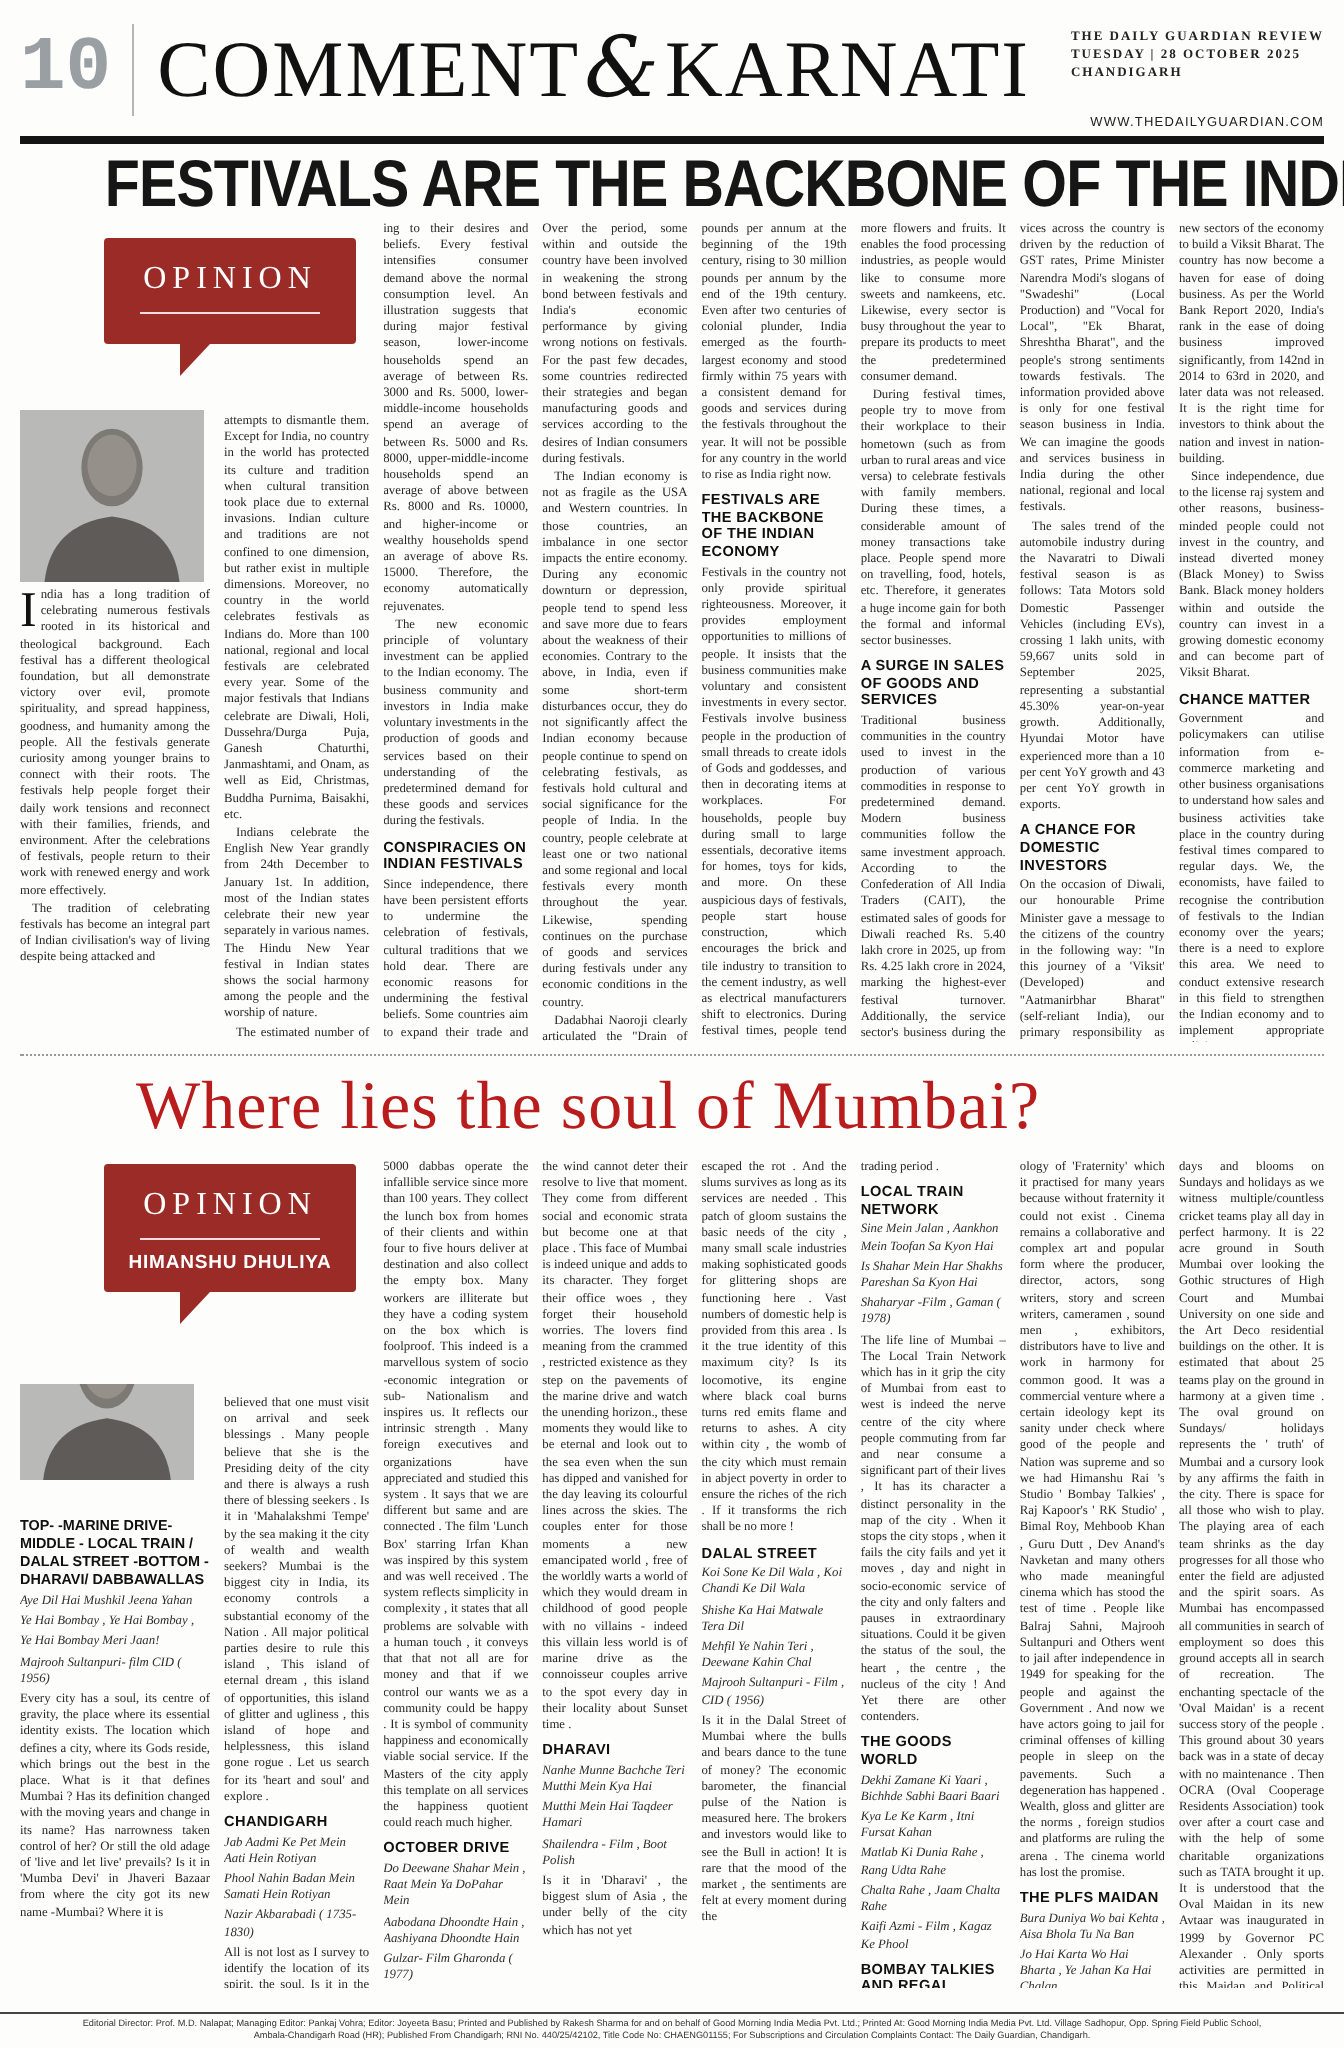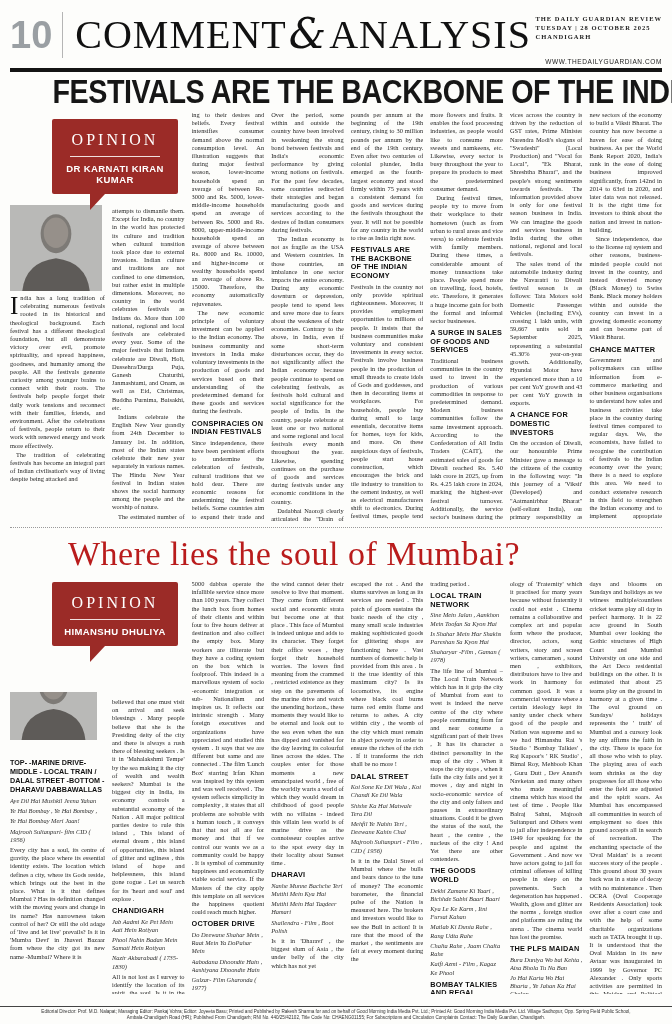--- a/index.html
+++ b/index.html
@@ -2,21 +2,21 @@
 <html style="--accent: #9b2b27;"><head>
 <meta charset="utf-8">
 <style>
   :root{ --accent:#9b2b27; }
   *{margin:0;padding:0;box-sizing:border-box;}
   html,body{background:#e9e9e6;}
   .page{width:672px;height:1024px;background:#fdfdfb;margin:0 auto;position:relative;
         font-family:"Liberation Serif",serif;color:#1c1c1c;overflow:hidden;padding:6px 10px 0 10px;}
   
   .masthead{display:flex;align-items:flex-start;border-bottom:4px solid #141414;padding-bottom:2px;position:relative;height:66px;}
-  .pagenum{font-family:Liberation Sans, sans-serif;font-weight:bold;font-size:38px;color:#9a9fa3;line-height:54px;padding:2px 10px 0 0;}
+  .pagenum{font-family:Liberation Mono, monospace;font-weight:bold;font-size:38px;color:#9a9fa3;line-height:54px;padding:2px 10px 0 0;}
   .mast-div{width:1px;background:#b5b5b5;height:46px;margin:6px 12px 0 0;}
   .section-title{font-family:"Liberation Serif",serif;font-size:40px;letter-spacing:1px;line-height:56px;color:#111;white-space:nowrap;}
   .section-title .amp{font-family:"DejaVu Serif",serif;font-style:italic;font-size:42px;padding:0 2px;}
   .mast-right{margin-left:auto;text-align:left;padding-top:8px;}
   .mast-right .l{font-family:"Liberation Serif",serif;font-weight:bold;font-size:6.5px;letter-spacing:1px;color:#222;line-height:9px;}
   .website{position:absolute;right:0;bottom:3px;font-family:"Liberation Sans",sans-serif;font-size:6.5px;letter-spacing:0.6px;color:#222;}
   
   .h1wrap{padding:5px 0 4px 0;}
   .headline1{font-family:"Liberation Sans",sans-serif;font-weight:bold;font-size:33px;line-height:30px;
              text-align:center;color:#161616;letter-spacing:-0.5px;transform:scaleX(0.87);white-space:nowrap;}
@@ -56,39 +56,38 @@
   .footer p{font-family:"Liberation Sans",sans-serif;font-size:4.6px;line-height:6px;color:#333;text-align:center;}
 </style>
 </head>
 <body>
 
 <div class="page">
 
   <div class="masthead">
     <div class="pagenum">10</div>
     <div class="mast-div"></div>
-    <div class="section-title"><span>COMMENT</span><span class="amp">&amp;</span><span>ANALYSIS</span></div>
+    <div class="section-title"><span>COMMENT</span><span class="amp">&amp;</span><span>KARNATI</span></div>
     <div class="mast-right">
       <div class="l">THE DAILY GUARDIAN REVIEW</div>
       <div class="l">TUESDAY | 28 OCTOBER 2025</div>
       <div class="l">CHANDIGARH</div>
     </div>
     <div class="website">WWW.THEDAILYGUARDIAN.COM</div>
   </div>
 
   <div class="h1wrap">
     <div class="headline1">FESTIVALS ARE THE BACKBONE OF THE INDIAN ECONOMY</div>
   </div>
 
   <div class="artbody a1">
     <div class="obox">
       <div class="bubble">
         <div class="kicker">OPINION</div>
         <div class="rule"></div>
-        <div class="oauthor">DR KARNATI KIRAN KUMAR</div>
       </div>
       <div class="tail"></div>
     </div>
     <div class="cols a1cols">
         <div class="col first">
           <div class="spacer sp-a1"></div>
           <div class="photo ph-a1">
             <svg viewBox="0 0 90 90" preserveAspectRatio="xMidYMax slice">
               <rect width="90" height="90" fill="#b9b9b7"></rect>
               <ellipse cx="45" cy="34" rx="15" ry="19" fill="#7d7a76"></ellipse>

